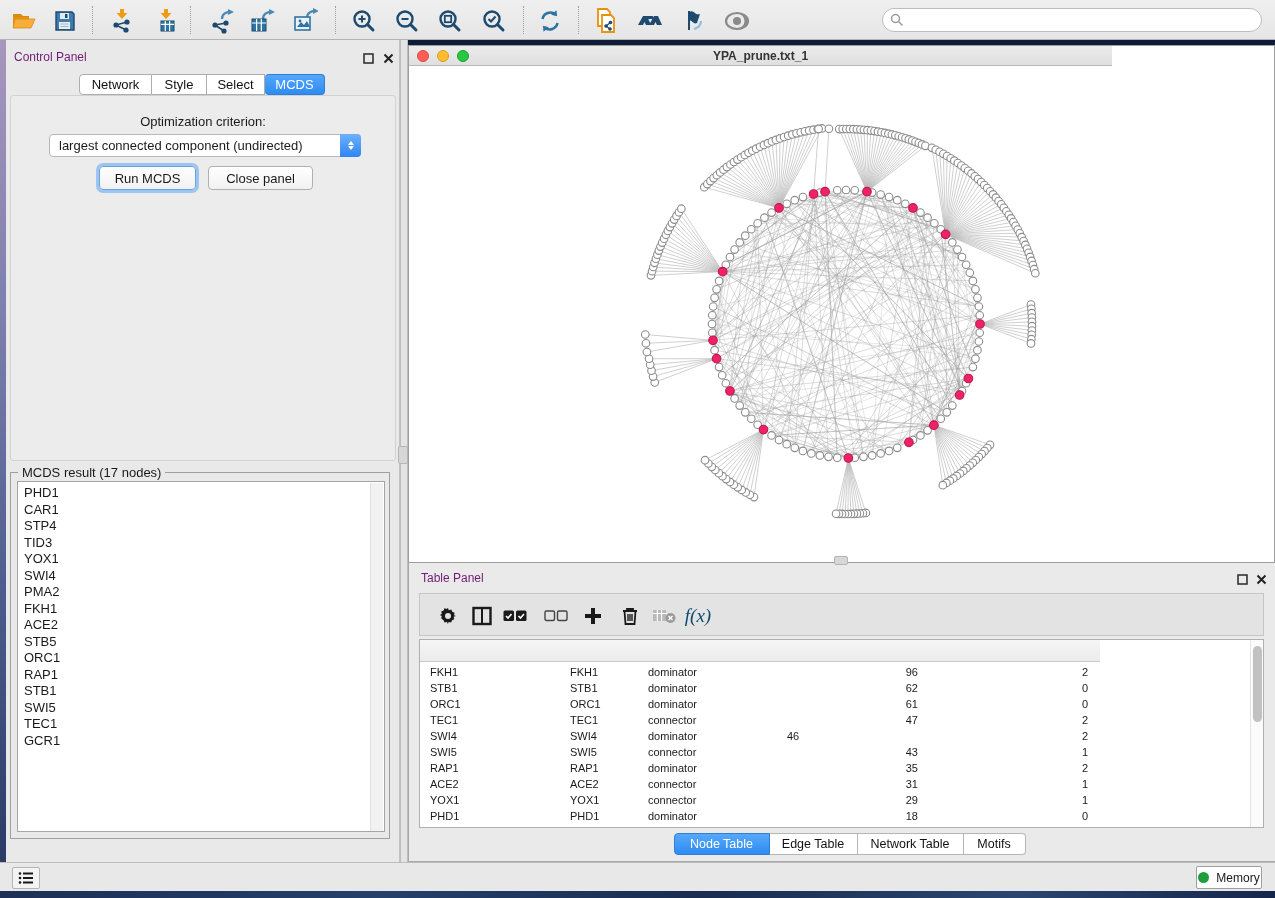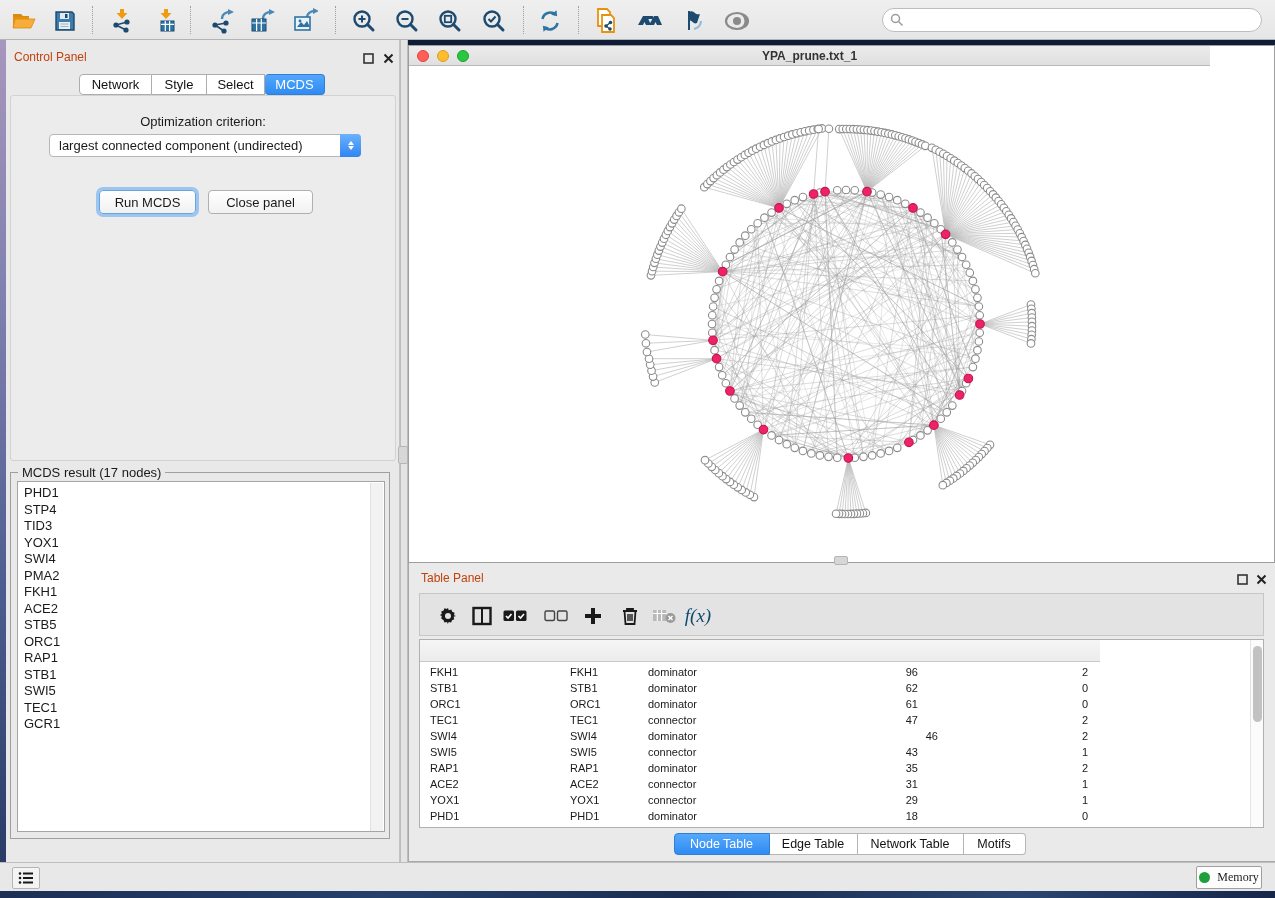--- a/index.html
+++ b/index.html
@@ -20,52 +20,52 @@
     font-family:"Liberation Sans","DejaVu Sans",sans-serif;}
 
   
   #left-strip{left:0;top:40px;width:6px;height:822px;
     background:linear-gradient(#a796bd,#7d7fae,#4d5d8f,#2a3b66);}
   #bottom-strip{left:0;top:891px;width:1275px;height:7px;
     background:linear-gradient(90deg,#1d2f55,#24406b 30%,#1a2c50 55%,#2a4670 80%,#16254a);}
 
   
   #control-panel{left:6px;top:40px;width:394px;height:822px;background:#e9e9e9;border-right:1px solid #c2c2c2;}
-  .panel-title{font-size:12px;color:#c2410c;}
+  .panel-title{font-size:12px;color:#701a75;}
   .cp-tab{height:21px;font-size:13px;display:flex;align-items:center;justify-content:center;
     background:#fff;border:1px solid #adadad;border-left:none;color:#111;cursor:default;}
   .cp-tab.first{border-left:1px solid #adadad;border-radius:4px 0 0 4px;}
   .cp-tab.last{border-radius:0 4px 4px 0;}
   .cp-tab.selected{background:linear-gradient(#55a7fb,#2e8bf2);border-color:#2e7fd8;color:#fff;border-radius:4px;}
   #cp-inner{left:4px;top:55px;width:386px;height:366px;background:#ececec;border:1px solid #d2d2d2;border-radius:3px;}
   #opt-label{width:100%;text-align:center;top:18px;font-size:13px;}
   #criterion-select{left:38px;top:38px;width:312px;height:23px;background:#fff;border:1px solid #b7b7b7;
     border-radius:4px;display:flex;align-items:center;font-size:13px;cursor:default;}
   #criterion-select .val{flex:1;padding-left:9px;white-space:nowrap;overflow:hidden;}
   #criterion-select .step{width:21px;height:23px;margin:-1px -1px -1px 0;border-radius:0 4px 4px 0;
     background:linear-gradient(#6cb1fc,#2f85f3);display:flex;flex-direction:column;align-items:center;justify-content:center;gap:1px;}
   .chev{width:0;height:0;border-left:3.5px solid transparent;border-right:3.5px solid transparent;}
   .chev.up{border-bottom:4px solid #fff;} .chev.down{border-top:4px solid #fff;}
   .pbtn{position:absolute;top:70px;height:24px;background:linear-gradient(#ffffff,#f1f1f1);
-    border:1px solid #b0b0b0;border-radius:4px;font-size:13px;display:flex;align-items:center;justify-content:center;cursor:default;margin-top:24px;}
+    border:1px solid #b0b0b0;border-radius:4px;font-size:13px;display:flex;align-items:center;justify-content:center;cursor:default;}
   .pbtn.focused{box-shadow:0 0 0 3px #9cc5f2;border-color:#6ba4dd;}
   #mcds-fieldset{left:4px;top:432px;width:380px;height:367px;border:1px solid #9f9f9f;background:#e9e9e9;}
   #mcds-legend{left:12px;top:425px;background:#e9e9e9;padding:0 4px;font-size:13px;}
   #mcds-list{left:6px;top:8px;width:368px;height:351px;background:#fff;border:1px solid #a5a5a5;overflow:hidden;}
   #mcds-items{padding:3px 0 0 6px;font-size:13px;line-height:16.5px;}
   #mcds-scroll{position:absolute;right:1px;top:1px;width:13px;height:349px;background:#f2f2f2;border-left:1px solid #e0e0e0;}
 
   
   #v-splitter{left:400px;top:40px;width:8px;height:822px;background:#e4e4e4;border-left:1px solid #bdbdbd;border-right:1px solid #bdbdbd;}
   #v-handle{left:398px;top:446px;width:10px;height:18px;background:#d7d7d7;border:1px solid #b5b5b5;border-radius:2px;}
   #h-handle{left:834px;top:556px;width:14px;height:9px;background:#d7d7d7;border:1px solid #b5b5b5;border-radius:2px;z-index:5;}
 
   
   #net-window{left:408px;top:45px;width:867px;height:518px;background:#fff;border:1px solid #9e9e9e;}
-  #net-titlebar{left:0;top:0;width:801px;height:20px;background:linear-gradient(#ececec,#dfdfdf);
+  #net-titlebar{left:0;top:0;width:703px;height:20px;background:linear-gradient(#ececec,#dfdfdf);
     border-bottom:1px solid #b8b8b8;display:flex;align-items:center;}
   .light{width:12px;height:12px;border-radius:50%;margin-left:8px;}
   #net-title{position:absolute;width:100%;text-align:center;font-size:12px;font-weight:600;color:#333;}
   #net-canvas{left:0;top:20px;width:865px;height:496px;background:#fff;}
 
   
   #table-panel{left:408px;top:563px;width:1034px;height:299px;background:#eaeaea;border:1px solid #a8a8a8;border-top:none;}
   #tp-toolbar{left:10px;top:30px;width:845px;height:43px;background:#e3e3e3;border:1px solid #c6c6c6;}
   .tp-ic{position:absolute;top:8px;width:30px;height:27px;display:flex;align-items:center;justify-content:center;}
   #fx-label{font-family:"Liberation Serif","DejaVu Serif",serif;font-style:italic;font-size:19px;color:#0c4a6e;}
@@ -78,21 +78,21 @@
     border:1px solid #b5b5b5;border-left:none;color:#111;cursor:default;}
   .bt-tab.first{border-left:1px solid #b5b5b5;border-radius:4px 0 0 4px;}
   .bt-tab.last{border-radius:0 4px 4px 0;}
   .bt-tab.selected{background:linear-gradient(#56a8fb,#2f8cf3);color:#fff;border-color:#2e7fd8;}
 
   
   #status-bar{left:0;top:862px;width:1275px;height:29px;background:#e8e8e8;border-top:1px solid #bdbdbd;}
   #list-btn{left:12px;top:4px;width:28px;height:22px;background:#f4f4f4;border:1px solid #b5b5b5;border-radius:2px;
     display:flex;align-items:center;justify-content:center;}
   #memory-btn{left:1196px;top:3px;width:66px;height:23px;background:#fdfdfd;border:1px solid #9f9f9f;border-radius:2px;
-    display:flex;align-items:center;justify-content:center;gap:7px;font-size:12px;font-family:Liberation Serif, serif;}
+    display:flex;align-items:center;justify-content:center;gap:7px;font-size:12px;}
   #memory-dot{width:11px;height:11px;border-radius:50%;background:#1fא;}
 </style>
 </head>
 <body>
 
 <div id="window">
 
   <div id="toolbar" class="abs">
     <div class="tbtn" style="left:9px">
       <svg width="26" height="24" viewBox="0 0 26 24">
@@ -266,20 +266,21 @@
           </span>
       </div>
       <div class="pbtn focused" style="left:88px;width:97px">Run MCDS</div>
       <div class="pbtn" style="left:197px;width:105px">Close panel</div>
     </div>
 
     <div class="abs" id="mcds-fieldset">
       <div class="abs" id="mcds-list">
         <div id="mcds-items">
             <div>PHD1</div>
+            <div>CAR1</div>
             <div>STP4</div>
             <div>TID3</div>
             <div>YOX1</div>
             <div>SWI4</div>
             <div>PMA2</div>
             <div>FKH1</div>
             <div>ACE2</div>
             <div>STB5</div>
             <div>ORC1</div>
             <div>RAP1</div>
@@ -1138,21 +1139,21 @@
             <div class="td" style="left: 0px; width: 140px; text-align: left; padding: 0px 0px 0px 10px;">TEC1</div>
             <div class="td" style="left: 140px; width: 78px; text-align: left; padding: 0px 0px 0px 10px;">TEC1</div>
             <div class="td" style="left: 218px; width: 146px; text-align: left; padding: 0px 0px 0px 10px;">connector</div>
             <div class="td" style="left: 364px; width: 146px; text-align: right; padding: 0px 12px 0px 0px;">47</div>
             <div class="td" style="left: 510px; width: 170px; text-align: right; padding: 0px 12px 0px 0px;">2</div>
           </div>
           <div class="tbody-row" style="position: absolute; top: 88px; left: 0px; height: 16px; width: 832px;">
             <div class="td" style="left: 0px; width: 140px; text-align: left; padding: 0px 0px 0px 10px;">SWI4</div>
             <div class="td" style="left: 140px; width: 78px; text-align: left; padding: 0px 0px 0px 10px;">SWI4</div>
             <div class="td" style="left: 218px; width: 146px; text-align: left; padding: 0px 0px 0px 10px;">dominator</div>
-            <div class="td" style="left: 384px; width: 146px; text-align: right; padding: 0px 12px 0px 0px;">46</div>
+            <div class="td" style="left: 367px; width: 146px; text-align: left; padding: 0px 12px 0px 0px;">46</div>
             <div class="td" style="left: 510px; width: 170px; text-align: right; padding: 0px 12px 0px 0px;">2</div>
           </div>
           <div class="tbody-row" style="position: absolute; top: 104px; left: 0px; height: 16px; width: 832px;">
             <div class="td" style="left: 0px; width: 140px; text-align: left; padding: 0px 0px 0px 10px;">SWI5</div>
             <div class="td" style="left: 140px; width: 78px; text-align: left; padding: 0px 0px 0px 10px;">SWI5</div>
             <div class="td" style="left: 218px; width: 146px; text-align: left; padding: 0px 0px 0px 10px;">connector</div>
             <div class="td" style="left: 364px; width: 146px; text-align: right; padding: 0px 12px 0px 0px;">43</div>
             <div class="td" style="left: 510px; width: 170px; text-align: right; padding: 0px 12px 0px 0px;">1</div>
           </div>
           <div class="tbody-row" style="position: absolute; top: 120px; left: 0px; height: 16px; width: 832px;">

